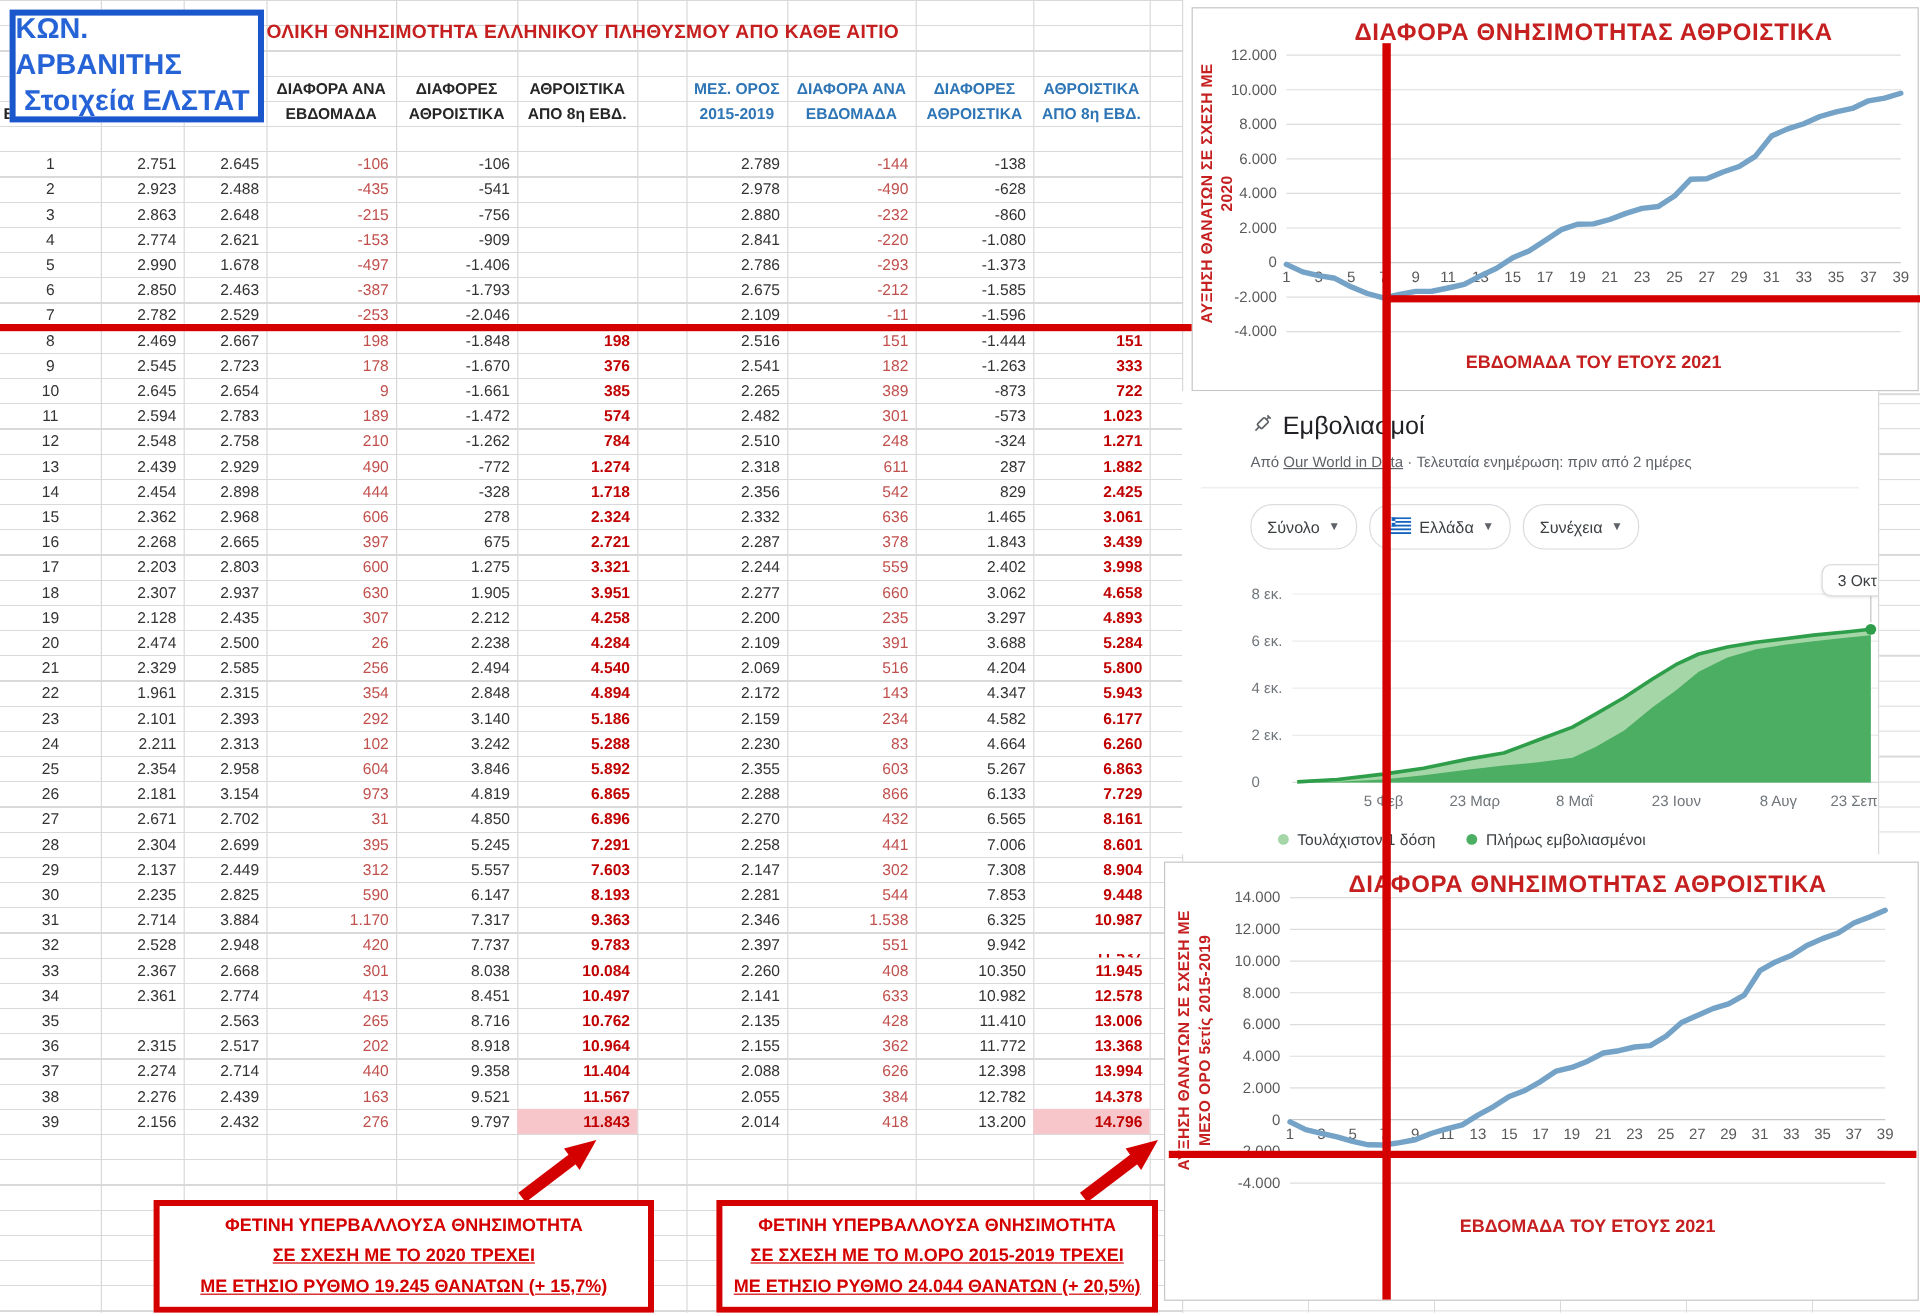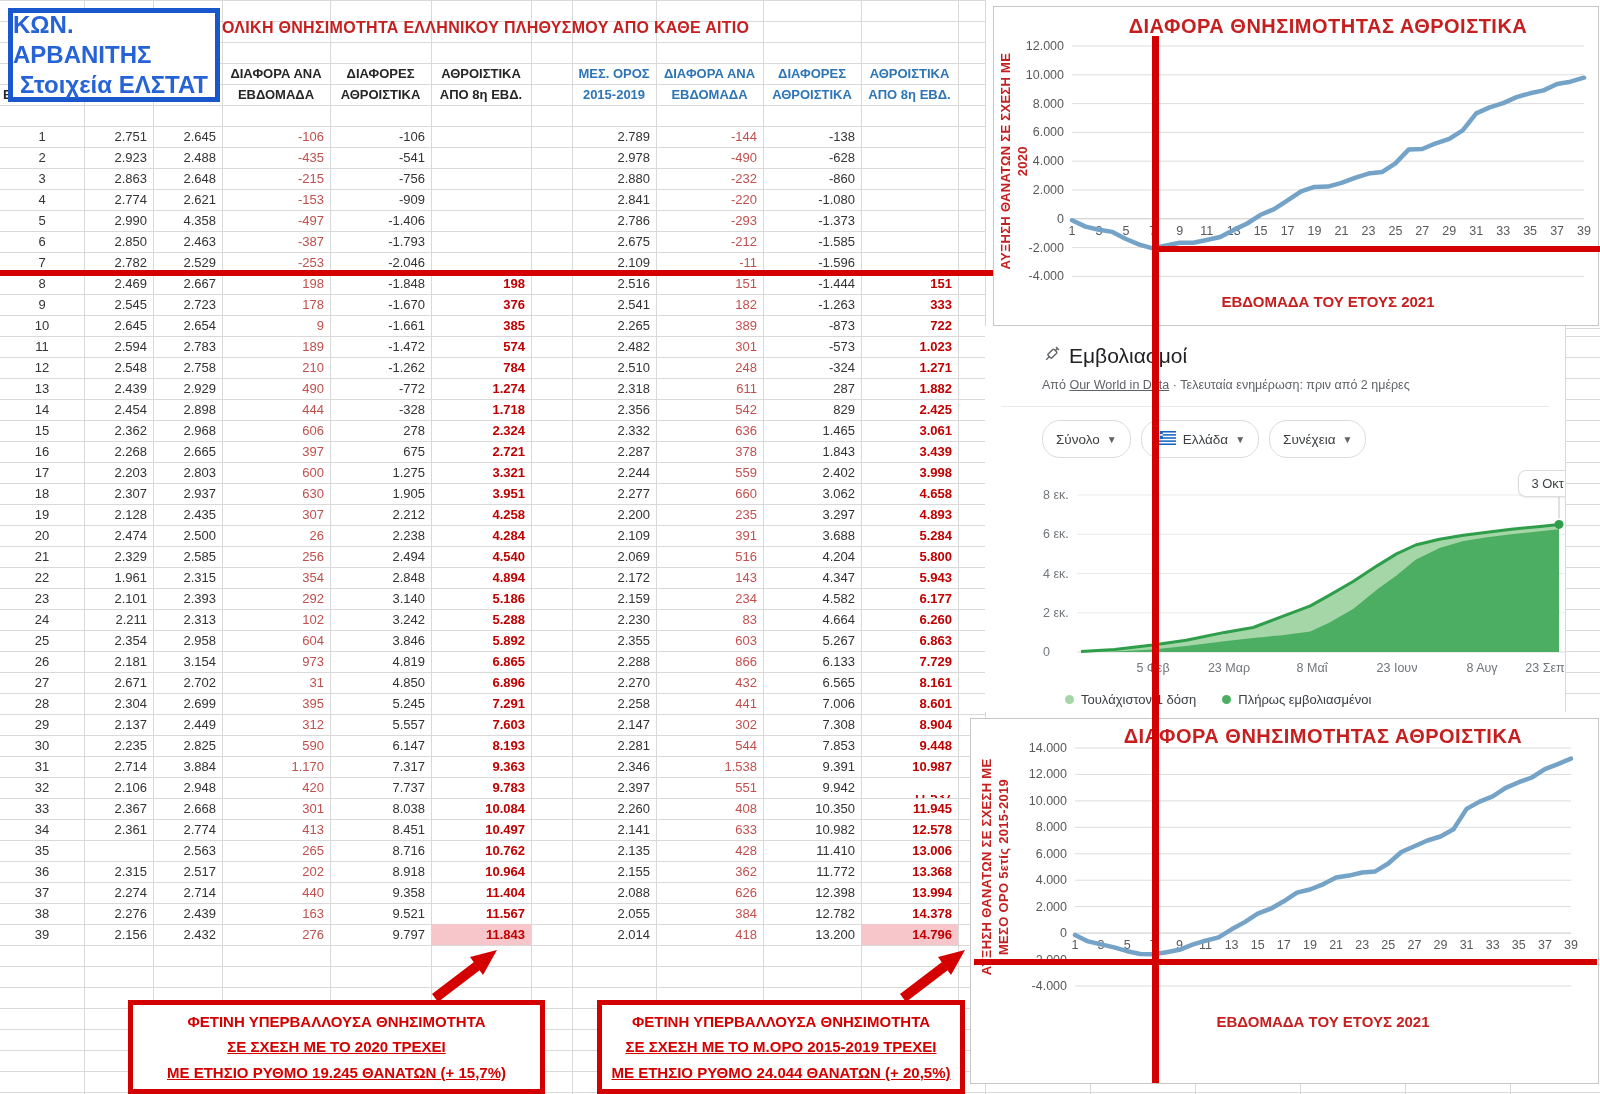--- a/index.html
+++ b/index.html
@@ -143,21 +143,21 @@
     <div class="cell wk" style="grid-area: 10 / 1;">4</div>
     <div class="cell num" style="grid-area: 10 / 2;">2.774</div>
     <div class="cell num" style="grid-area: 10 / 3;">2.621</div>
     <div class="cell num d" style="grid-area: 10 / 4;">-153</div>
     <div class="cell num" style="grid-area: 10 / 5;">-909</div>
     <div class="cell num" style="grid-area: 10 / 8;">2.841</div>
     <div class="cell num d" style="grid-area: 10 / 9;">-220</div>
     <div class="cell num" style="grid-area: 10 / 10;">-1.080</div>
     <div class="cell wk" style="grid-area: 11 / 1;">5</div>
     <div class="cell num" style="grid-area: 11 / 2;">2.990</div>
-    <div class="cell num" style="grid-area: 11 / 3;">4.358</div>
+    <div class="cell num" style="grid-area: 11 / 3;">1.678</div>
     <div class="cell num d" style="grid-area: 11 / 4;">-497</div>
     <div class="cell num" style="grid-area: 11 / 5;">-1.406</div>
     <div class="cell num" style="grid-area: 11 / 8;">2.786</div>
     <div class="cell num d" style="grid-area: 11 / 9;">-293</div>
     <div class="cell num" style="grid-area: 11 / 10;">-1.373</div>
     <div class="cell wk" style="grid-area: 12 / 1;">6</div>
     <div class="cell num" style="grid-area: 12 / 2;">2.850</div>
     <div class="cell num" style="grid-area: 12 / 3;">2.463</div>
     <div class="cell num d" style="grid-area: 12 / 4;">-387</div>
     <div class="cell num" style="grid-area: 12 / 5;">-1.793</div>
@@ -403,24 +403,24 @@
     <div class="cell num" style="grid-area: 36 / 10;">7.853</div>
     <div class="cell num c8" style="grid-area: 36 / 11;">9.448</div>
     <div class="cell wk" style="grid-area: 37 / 1;">31</div>
     <div class="cell num" style="grid-area: 37 / 2;">2.714</div>
     <div class="cell num" style="grid-area: 37 / 3;">3.884</div>
     <div class="cell num d" style="grid-area: 37 / 4;">1.170</div>
     <div class="cell num" style="grid-area: 37 / 5;">7.317</div>
     <div class="cell num c8" style="grid-area: 37 / 6;">9.363</div>
     <div class="cell num" style="grid-area: 37 / 8;">2.346</div>
     <div class="cell num d" style="grid-area: 37 / 9;">1.538</div>
-    <div class="cell num" style="grid-area: 37 / 10;">9.391</div>
+    <div class="cell num" style="grid-area: 37 / 10;">6.325</div>
     <div class="cell num c8" style="grid-area: 37 / 11;">10.987</div>
     <div class="cell wk" style="grid-area: 38 / 1;">32</div>
-    <div class="cell num" style="grid-area: 38 / 2;">2.106</div>
+    <div class="cell num" style="grid-area: 38 / 2;">2.528</div>
     <div class="cell num" style="grid-area: 38 / 3;">2.948</div>
     <div class="cell num d" style="grid-area: 38 / 4;">420</div>
     <div class="cell num" style="grid-area: 38 / 5;">7.737</div>
     <div class="cell num c8" style="grid-area: 38 / 6;">9.783</div>
     <div class="cell num" style="grid-area: 38 / 8;">2.397</div>
     <div class="cell num d" style="grid-area: 38 / 9;">551</div>
     <div class="cell num" style="grid-area: 38 / 10;">9.942</div>
     <div class="cell num c8" style="grid-area: 38 / 11; margin-top: 18px;">11.537</div>
     <div class="cell wk" style="grid-area: 39 / 1;">33</div>
     <div class="cell num" style="grid-area: 39 / 2;">2.367</div>

